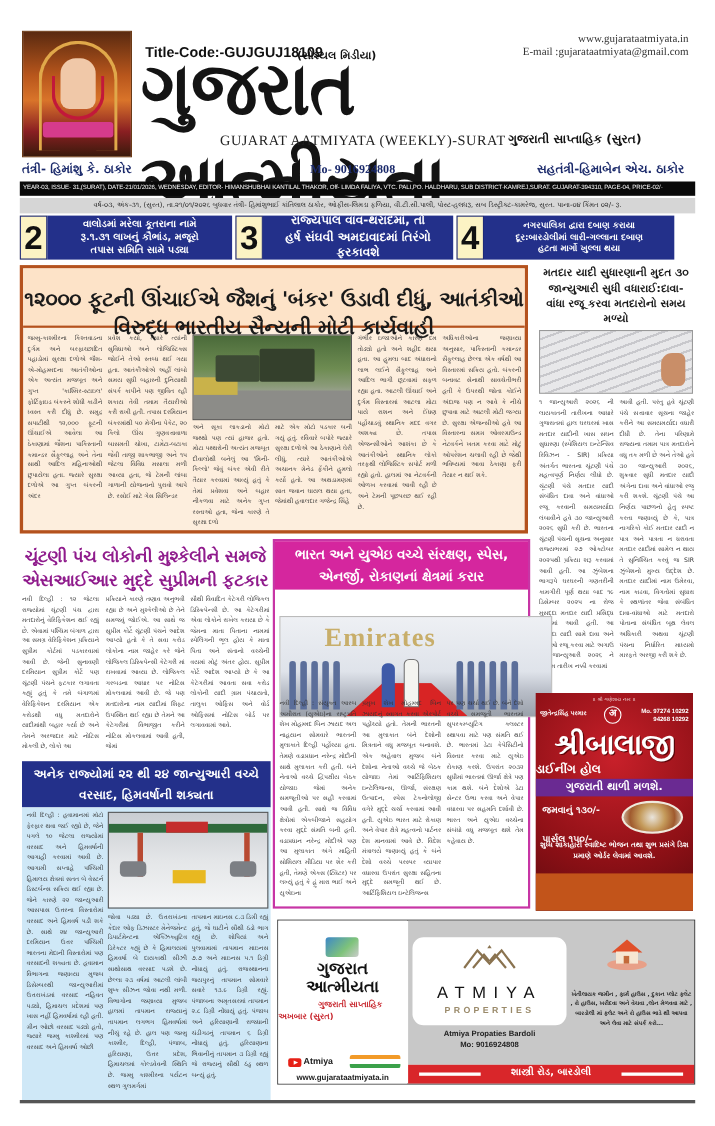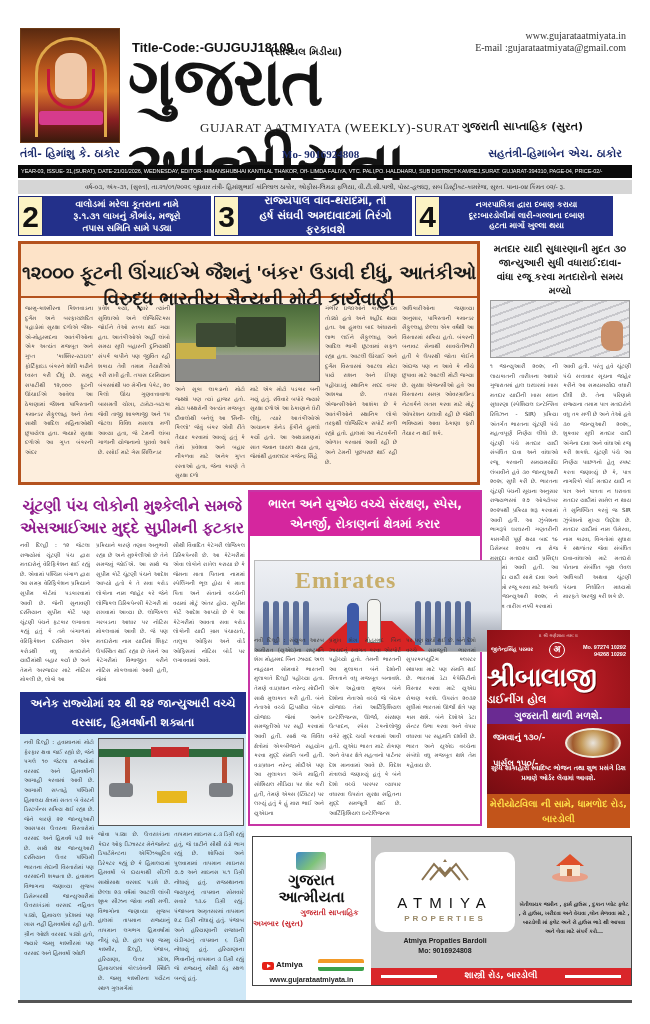--- a/index.html
+++ b/index.html
@@ -92,36 +92,36 @@
   .weather-col-1 { left: 24px; top: 738px; width: 70px; height: 262px; }
   .weather-col-2 { left: 98px; top: 830px; width: 72px; height: 170px; }
   .weather-col-3 { left: 174px; top: 830px; width: 70px; height: 170px; }
 
   
   .balaji-ad { left: 487px; top: 630px; width: 143px; height: 198px; background: radial-gradient(circle at 50% 30%,#c8202a 0%,#8e1016 60%,#5e0a0e 100%); overflow: hidden; }
   .balaji-top { left: 0; top: 3px; width: 100%; text-align: center; font-size: 4.5px; color: #f3d9d9; }
   .balaji-owner { left: 4px; top: 16px; font-size: 5.5px; color: #fff; font-weight: bold; }
   .balaji-logo { left: 62px; top: 12px; width: 16px; height: 16px; border-radius: 50%; border: 1.5px solid #fff; color: #fff; font-size: 9px; font-weight: bold; text-align: center; line-height: 13px; }
   .balaji-phone { right: 4px; top: 14px; font-family: "Liberation Sans", sans-serif; font-size: 5.5px; color: #fff; font-weight: bold; text-align: right; line-height: 7px; }
-  .balaji-name { left: 0; top: 32px; width: 100%; text-align: left; font-size: 26px; font-weight: bold; color: #fff; letter-spacing: -1px; text-shadow: 1px 1px 0 #5a0508; }
+  .balaji-name { left: 0; top: 32px; width: 100%; text-align: center; font-size: 26px; font-weight: bold; color: #fff; letter-spacing: -1px; text-shadow: 1px 1px 0 #5a0508; }
   .balaji-sub { left: 0; top: 63px; width: 100%; text-align: left; font-size: 11px; font-weight: bold; color: #fff; }
   .balaji-thali { left: 0; top: 78px; width: 100%; height: 16px; background: #6a2a92; color: #fff; text-align: center; font-size: 10px; font-weight: bold; line-height: 16px; }
   .balaji-price1 { left: 6px; top: 102px; font-size: 8.5px; font-weight: bold; color: #fff; }
   .balaji-price2 { left: 6px; top: 128px; font-size: 8.5px; font-weight: bold; color: #fff; }
   .balaji-plate { left: 78px; top: 98px; width: 56px; height: 30px; border-radius: 50%; background: radial-gradient(circle,#e9e4dc 0%,#c49a5a 40%,#a05a2e 70%,#d8d0c0 100%); border: 2px solid #efe9dc; }
   .balaji-desc { left: 4px; top: 134px; width: 135px; text-align: center; font-size: 6.5px; line-height: 9.5px; font-weight: bold; color: #fff; }
   .balaji-address-band { left: 0; top: 164px; width: 100%; height: 34px; background: #c2541a; }
   .balaji-address { left: 0; top: 166px; width: 100%; text-align: center; font-size: 9.5px; line-height: 15px; font-weight: bold; color: #ffe14a; }
 
   
   .bottom-ad { left: 252px; top: 836px; width: 380px; height: 150px; border: 1px solid #444; background: #fff; }
   .ga-card { left: 253px; top: 837px; width: 117px; height: 148px; background: #fff; }
   .ga-icon { left: 296px; top: 852px; width: 30px; height: 18px; background: linear-gradient(135deg,#3d88c8 0%,#7ec37a 60%,#ccc 100%); border-radius: 3px; }
   .ga-title { left: 253px; top: 872px; width: 117px; text-align: center; font-size: 15px; line-height: 17px; font-weight: bold; color: #111; }
-  .ga-sub1 { left: 271px; top: 908px; width: 117px; text-align: center; font-size: 7.5px; font-weight: bold; color: #c8282f; }
+  .ga-sub1 { left: 260px; top: 908px; width: 117px; text-align: center; font-size: 7.5px; font-weight: bold; color: #c8282f; }
   .ga-sub2 { left: 253px; top: 919px; width: 117px; text-align: left; font-size: 7.5px; font-weight: bold; color: #c8282f; }
   .yt-icon { left: 262px; top: 962px; width: 12px; height: 8px; background: #e62117; border-radius: 2px; }
   .yt-icon::after { content: ""; position: absolute; left: 4.5px; top: 2px; border-left: 4px solid #fff; border-top: 2px solid transparent; border-bottom: 2px solid transparent; }
   .yt-label { left: 276px; top: 960px; font-family: "Liberation Sans", sans-serif; font-size: 8px; font-weight: bold; color: #222; }
   .gj-flag-logo { left: 318px; top: 959px; width: 46px; height: 12px; background: linear-gradient(180deg,#f29a28 0%,#f29a28 33%,#ffffff 33%,#ffffff 66%,#3ba14a 66%); border-radius: 2px; }
   .ga-url { left: 253px; top: 975px; width: 117px; text-align: center; font-family: "Liberation Sans", sans-serif; font-size: 7.2px; font-weight: bold; color: #222; }
   .atmiya-panel { left: 371px; top: 837px; width: 260px; height: 131px; background: #c8c8c8; }
   .atmiya-card { left: 375px; top: 852px; width: 140px; height: 80px; background: #fff; border-radius: 10px; }
   .atmiya-logo-mark { left: 420px; top: 858px; width: 50px; height: 24px; }
   .atmiya-word { left: 375px; top: 894px; width: 140px; text-align: center; font-family: "Liberation Sans", sans-serif; font-size: 15px; letter-spacing: 7px; color: #111; }
@@ -248,21 +248,20 @@
     <div>94268 10292</div>
   </div>
   <div class="abs balaji-name">શ્રીબાલાજી</div>
   <div class="abs balaji-sub">ડાઈનીંગ હોલ</div>
   <div class="abs balaji-thali">ગુજરાતી થાળી મળશે.</div>
   <div class="abs balaji-price1">જમવાનું ૧૩૦/-</div>
   <div class="abs balaji-price2">પાર્સલ ૧૫૦/-</div>
   <div class="abs balaji-plate"></div>
   <div class="abs balaji-desc">શુધ્ધ શાકાહારી સ્વાદિષ્ટ ભોજન તથા શુભ પ્રસંગે ડિશ પ્રમાણે ઓર્ડર લેવામાં આવશે.</div>
   <div class="abs balaji-address-band"></div>
-  <div class="abs balaji-address">મેરીયોટવિલા ની સામે, ધામળોદ રોડ, બારડોલી</div>
 </div>
 
 <div class="abs bottom-ad"></div>
 <div class="abs ga-card"></div>
 <div class="abs ga-icon"></div>
 <div class="abs ga-title">ગુજરાત આત્મીયતા</div>
 <div class="abs ga-sub1">ગુજરાતી સાપ્તાહિક</div>
 <div class="abs ga-sub2">અખબાર (સુરત)</div>
 <div class="abs yt-icon"></div>
 <div class="abs yt-label">Atmiya</div>

